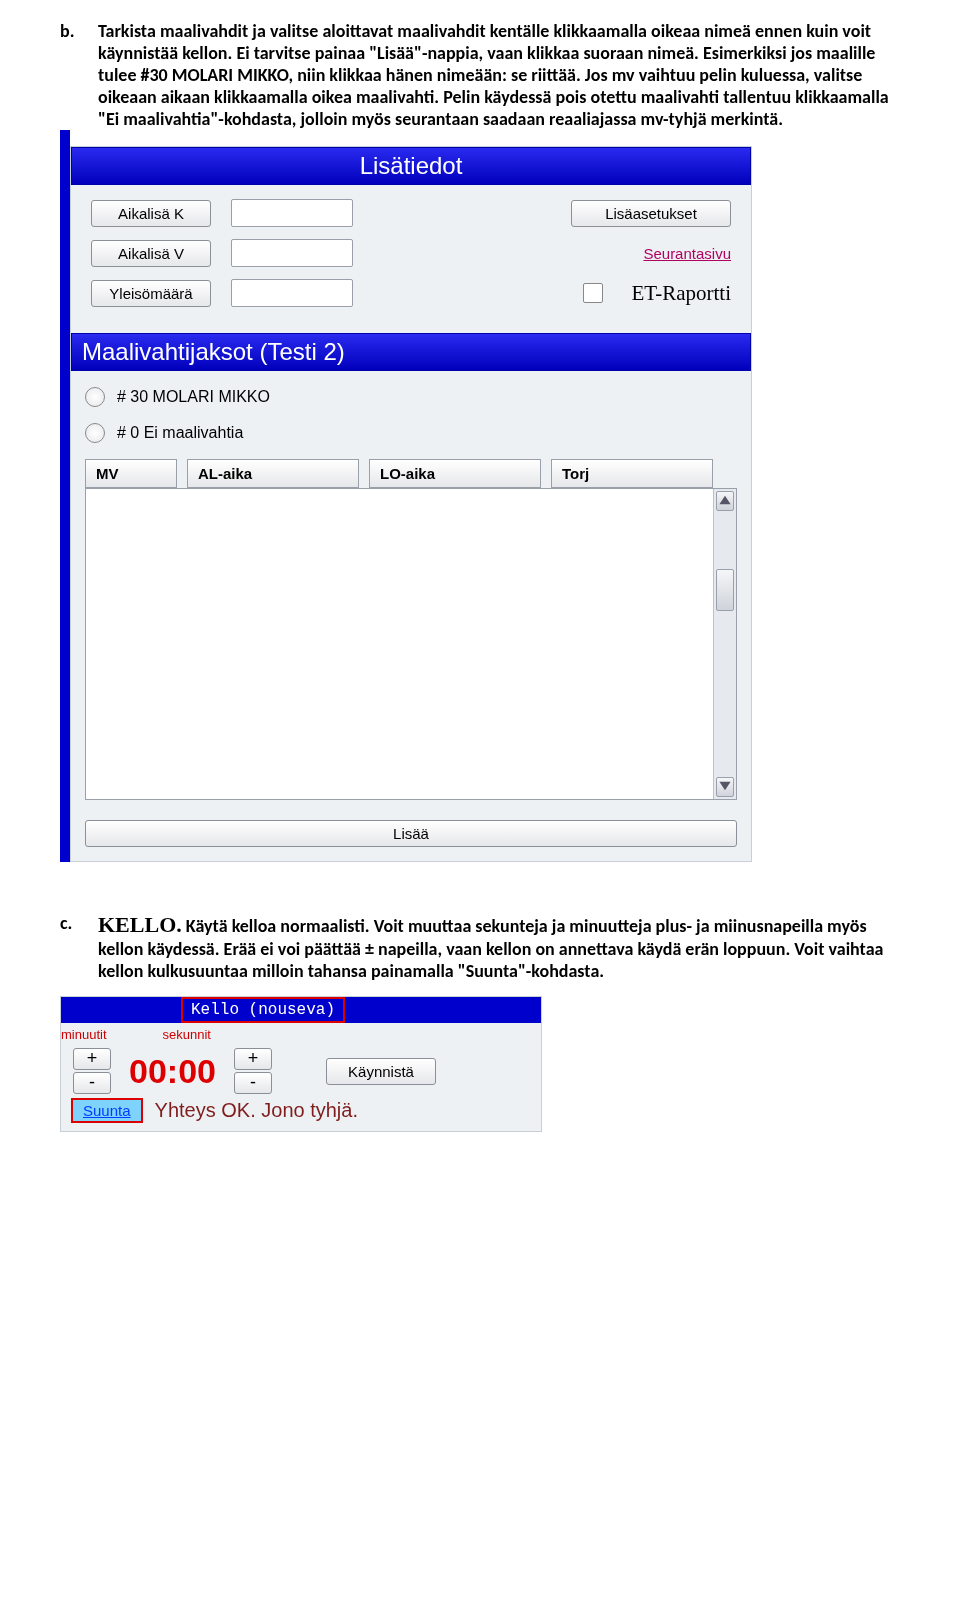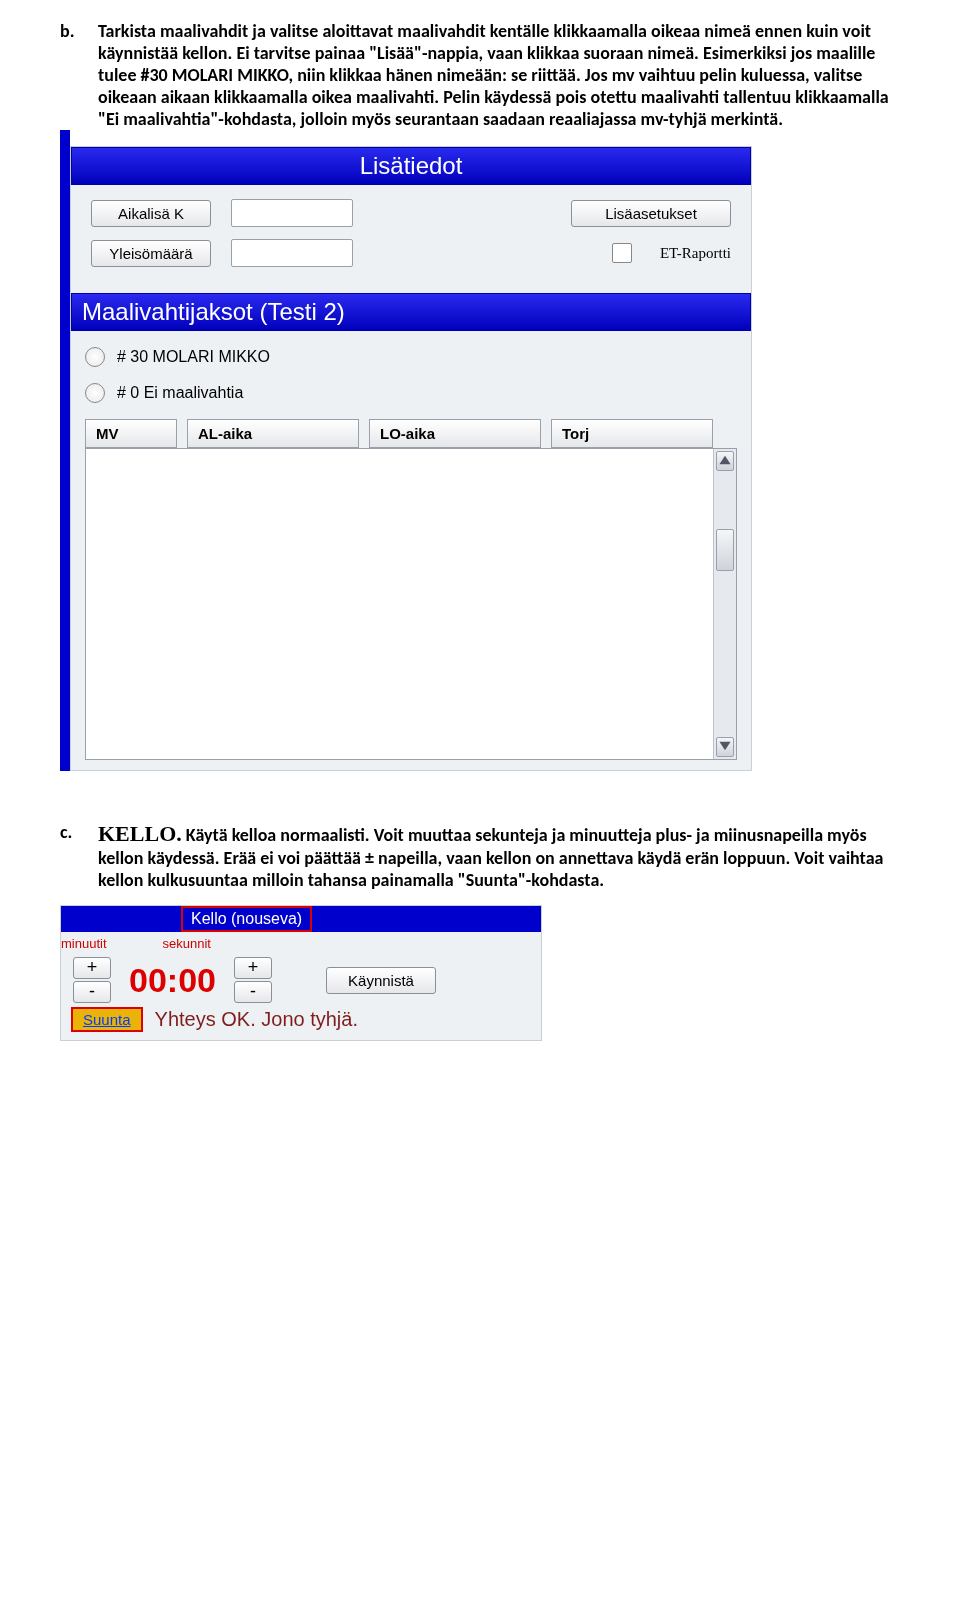--- a/index.html
+++ b/index.html
@@ -84,36 +84,36 @@
   .scrollbar .grip { top: 80px; height: 40px; }
   .arrow svg { display:block; margin:auto; }
   .bottom-btn-row { padding: 10px 14px 14px; }
   .list-c { display: flex; margin-top: 50px; }
   .list-c .marker { width: 38px; font-weight: bold; }
   .list-c .content { flex: 1; font-weight: bold; }
   .clockpanel {
     margin-top: 14px; width: 480px; border: 1px solid #c9cfd6; background:#eef1f4;
     font-family: Tahoma, Arial;
   }
-  .clock-header { display:flex; }
+  .clock-header { display:flex;font-family:Liberation Mono, monospace; }
   .clock-header .leftpad { width:120px; height:26px; background:#0000cc; }
   .clock-header .title {
     border: 2px solid #d00; color:#fff; background:#0000cc; padding: 2px 8px; font-size:16px;
   }
   .clock-header .rest { flex:1; background:#0000cc; height:26px; }
   .clock-body { display:flex; align-items:center; gap: 18px; padding: 6px 12px 0; }
   .labsmall { color:#c00; font-size:13px; }
   .plusminus { display:flex; flex-direction:column; gap:2px; }
   .plusminus .btn { min-width: 38px; padding: 0 0; font-size:18px; height:22px; line-height:18px;}
   .clocktime { color:#d00; font-size:34px; font-weight:bold; font-family: Tahoma, Arial; }
   .start-btn-wrap { margin-left: 36px; }
   .status-row { display:flex; align-items:center; gap: 12px; padding: 4px 10px 8px; }
   .suunta {
     border: 2px solid #d00; color:#003cff; text-decoration:underline;
-    background:#eab308; padding: 2px 10px; font-size:15px;
+    background:#7dd3fc; padding: 2px 10px; font-size:15px;
   }
   .status { color: #7f1d1d; font-size:20px; }
   .leftbar { width: 10px; background:#0000cc; }
   .flexouter { display:flex; }
 </style>
 </head>
 <body>
 
 <div class="list-b">
   <div class="marker">b.</div>
@@ -125,25 +125,31 @@
 <div class="screenshot1">
   <div class="bluebar center">Lisätiedot</div>
   <div class="panel">
     <div class="row">
       <div class="btn">Aikalisä K</div>
       <div class="txtbox"></div>
       <div style="flex:1"></div>
       <div class="btn" style="min-width:160px">Lisäasetukset</div>
     </div>
     <div class="row">
+      <div class="btn">Aikalisä V</div>
+      <div class="txtbox"></div>
+      <div style="flex:1"></div>
+      <span class="link">Seurantasivu</span>
+    </div>
+    <div class="row">
       <div class="btn">Yleisömäärä</div>
       <div class="txtbox"></div>
       <div style="flex:1"></div>
       <span class="chk"></span>
-      <span style="font-family:Tahoma;font-size:15px">ET-Raportti</span>
+      <span style="font-family:Tahoma;font-size:21px">ET-Raportti</span>
     </div>
   </div>
 
   <div class="bluebar">Maalivahtijaksot (Testi 2)</div>
   <div class="mvlist">
     <div class="radio-row">
       <span class="radio"></span>
       <span># 30 MOLARI MIKKO</span>
     </div>
     <div class="radio-row">
@@ -169,20 +175,23 @@
         </div>
         <div class="grip"></div>
         <div class="arrow down">
           <svg width="14" height="16" viewBox="0 0 10 10">
                 <polygon points="1,2 9,2 5,8" fill="#556"></polygon>
               </svg>
         </div>
       </div>
     </div>
   </div>
+  <div class="bottom-btn-row">
+    <div class="btn" style="min-width:100px">Lisää</div>
+  </div>
 </div>
 </div>
 
 <div class="list-c">
   <div class="marker">c.</div>
   <div class="content">
     <span class="bigword">KELLO.</span><span> Käytä kelloa normaalisti. Voit muuttaa sekunteja ja minuutteja plus- ja miinusnapeilla myös kellon käydessä. Erää ei voi päättää ± napeilla, vaan kellon on annettava käydä erän loppuun. Voit vaihtaa kellon kulkusuuntaa milloin tahansa painamalla "Suunta"-kohdasta.</span>
   </div>
 </div>
 

